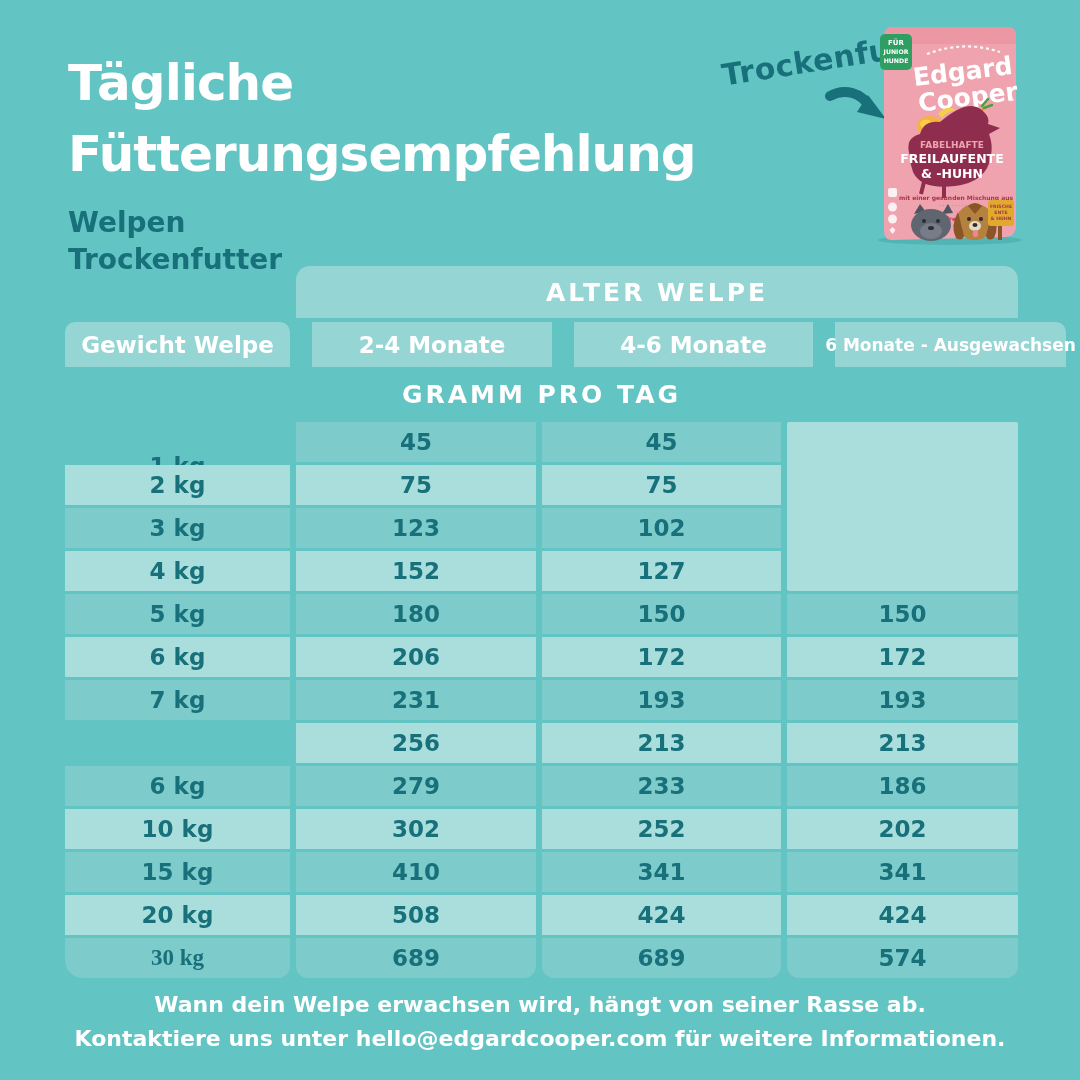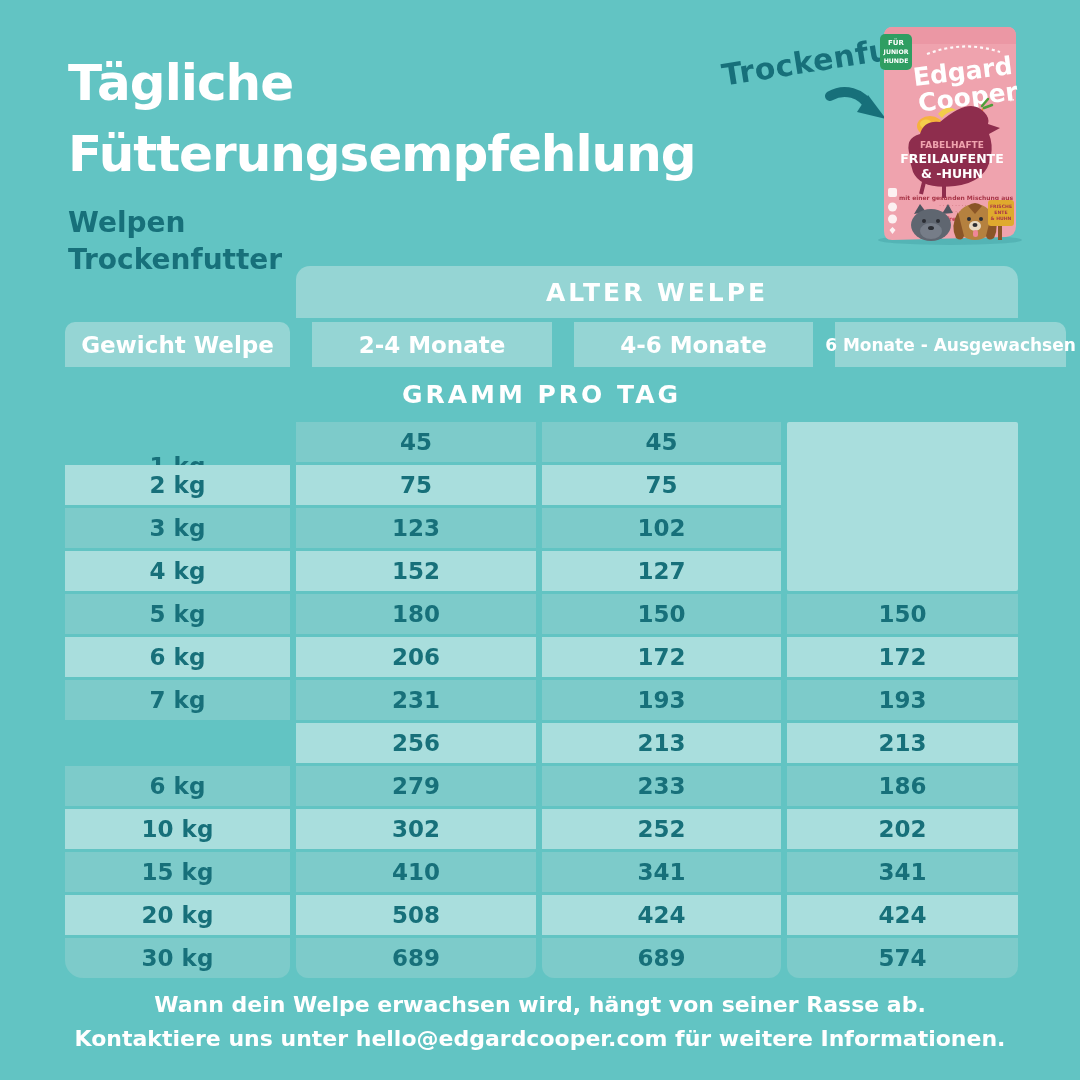--- a/index.html
+++ b/index.html
@@ -233,21 +233,21 @@
       <div class="cell light" style="grid-area: 10 / 3;">252</div>
       <div class="cell light" style="grid-area: 10 / 4;">202</div>
       <div class="cell dark" style="grid-area: 11 / 1;">15 kg</div>
       <div class="cell dark" style="grid-area: 11 / 2;">410</div>
       <div class="cell dark" style="grid-area: 11 / 3;">341</div>
       <div class="cell dark" style="grid-area: 11 / 4;">341</div>
       <div class="cell light" style="grid-area: 12 / 1;">20 kg</div>
       <div class="cell light" style="grid-area: 12 / 2;">508</div>
       <div class="cell light" style="grid-area: 12 / 3;">424</div>
       <div class="cell light" style="grid-area: 12 / 4;">424</div>
-      <div class="cell dark bottom first" style="grid-area: 13 / 1;">30 kg</div>
+      <div class="cell dark bottom first" style="grid-area: 13 / 1; font-family: Liberation Serif, serif;">30 kg</div>
       <div class="cell dark bottom" style="grid-area: 13 / 2;">689</div>
       <div class="cell dark bottom" style="grid-area: 13 / 3;">689</div>
       <div class="cell dark bottom" style="grid-area: 13 / 4;">574</div>
     </div>
 </div>
 
 <div class="abs footer">
   <div>Wann dein Welpe erwachsen wird, hängt von seiner Rasse ab.</div>
   <div>Kontaktiere uns unter hello@edgardcooper.com für weitere Informationen.</div>
 </div>

